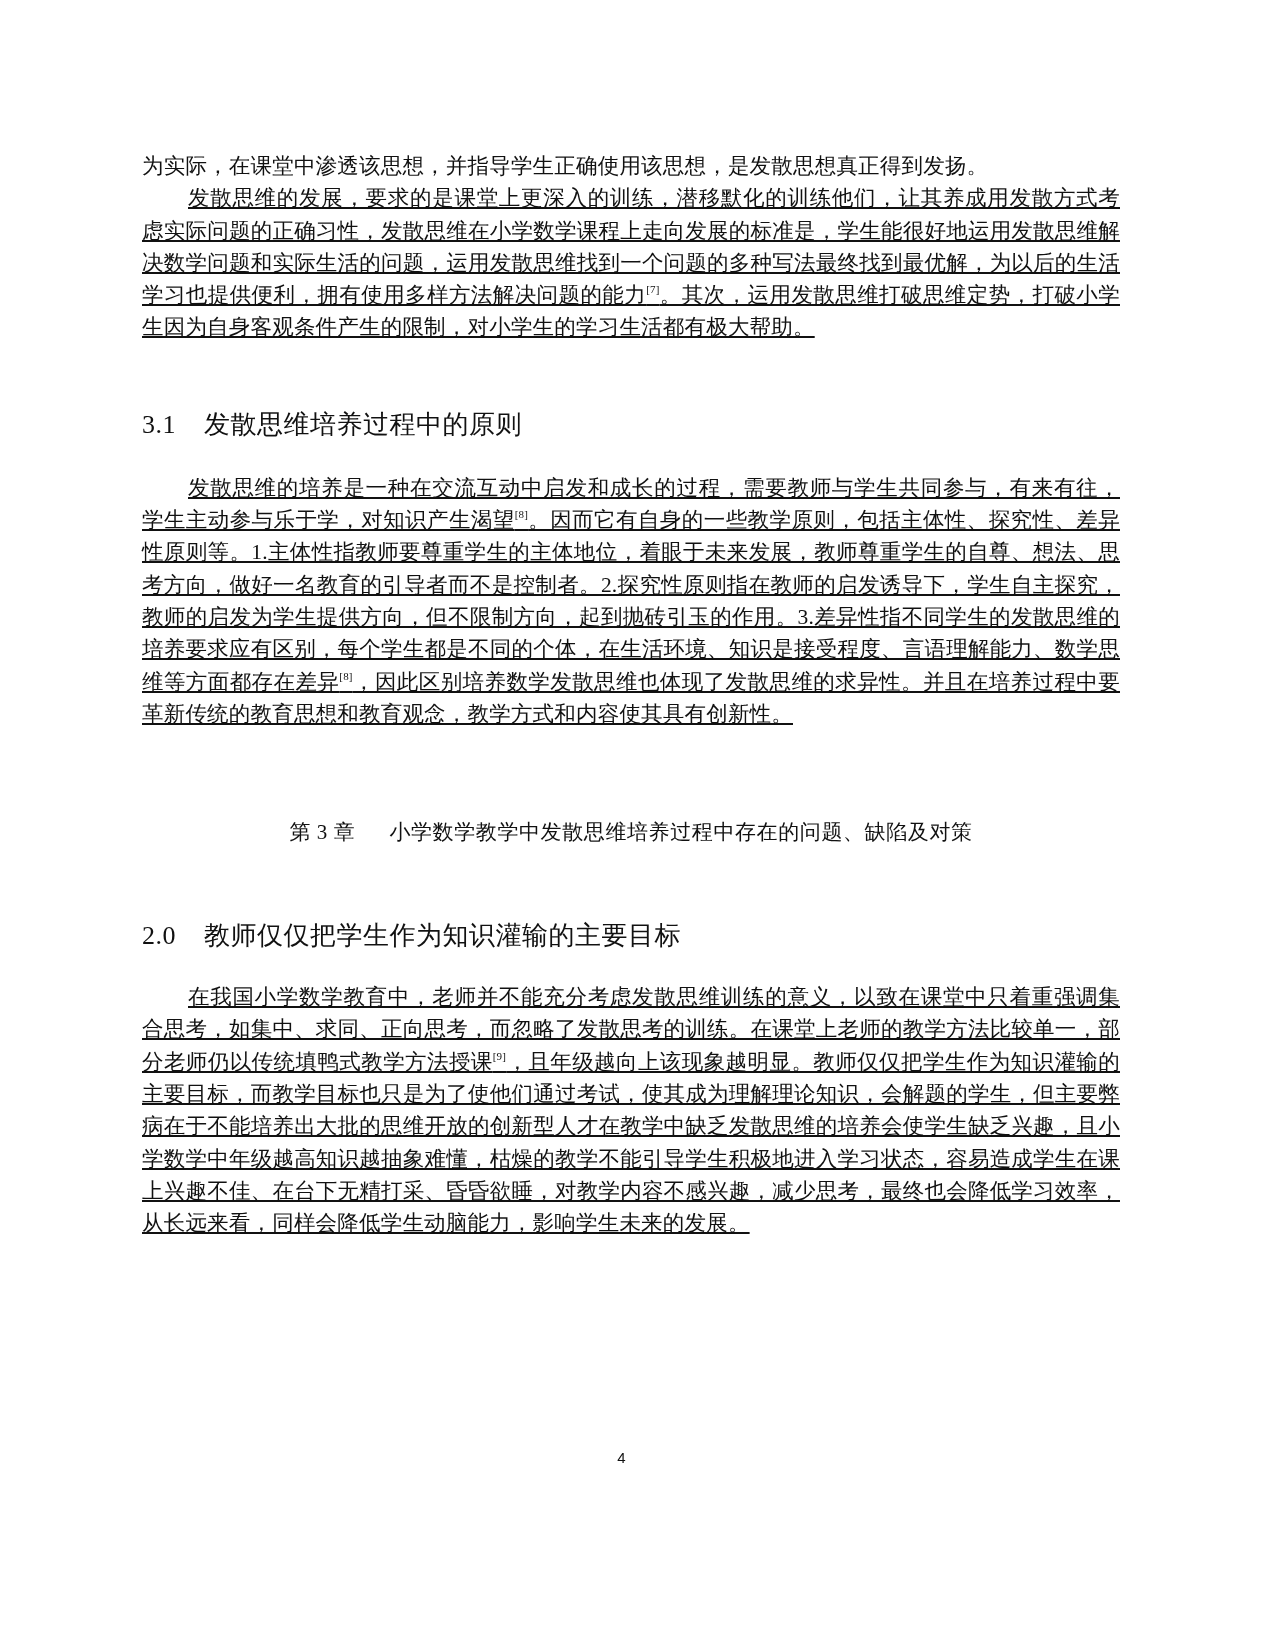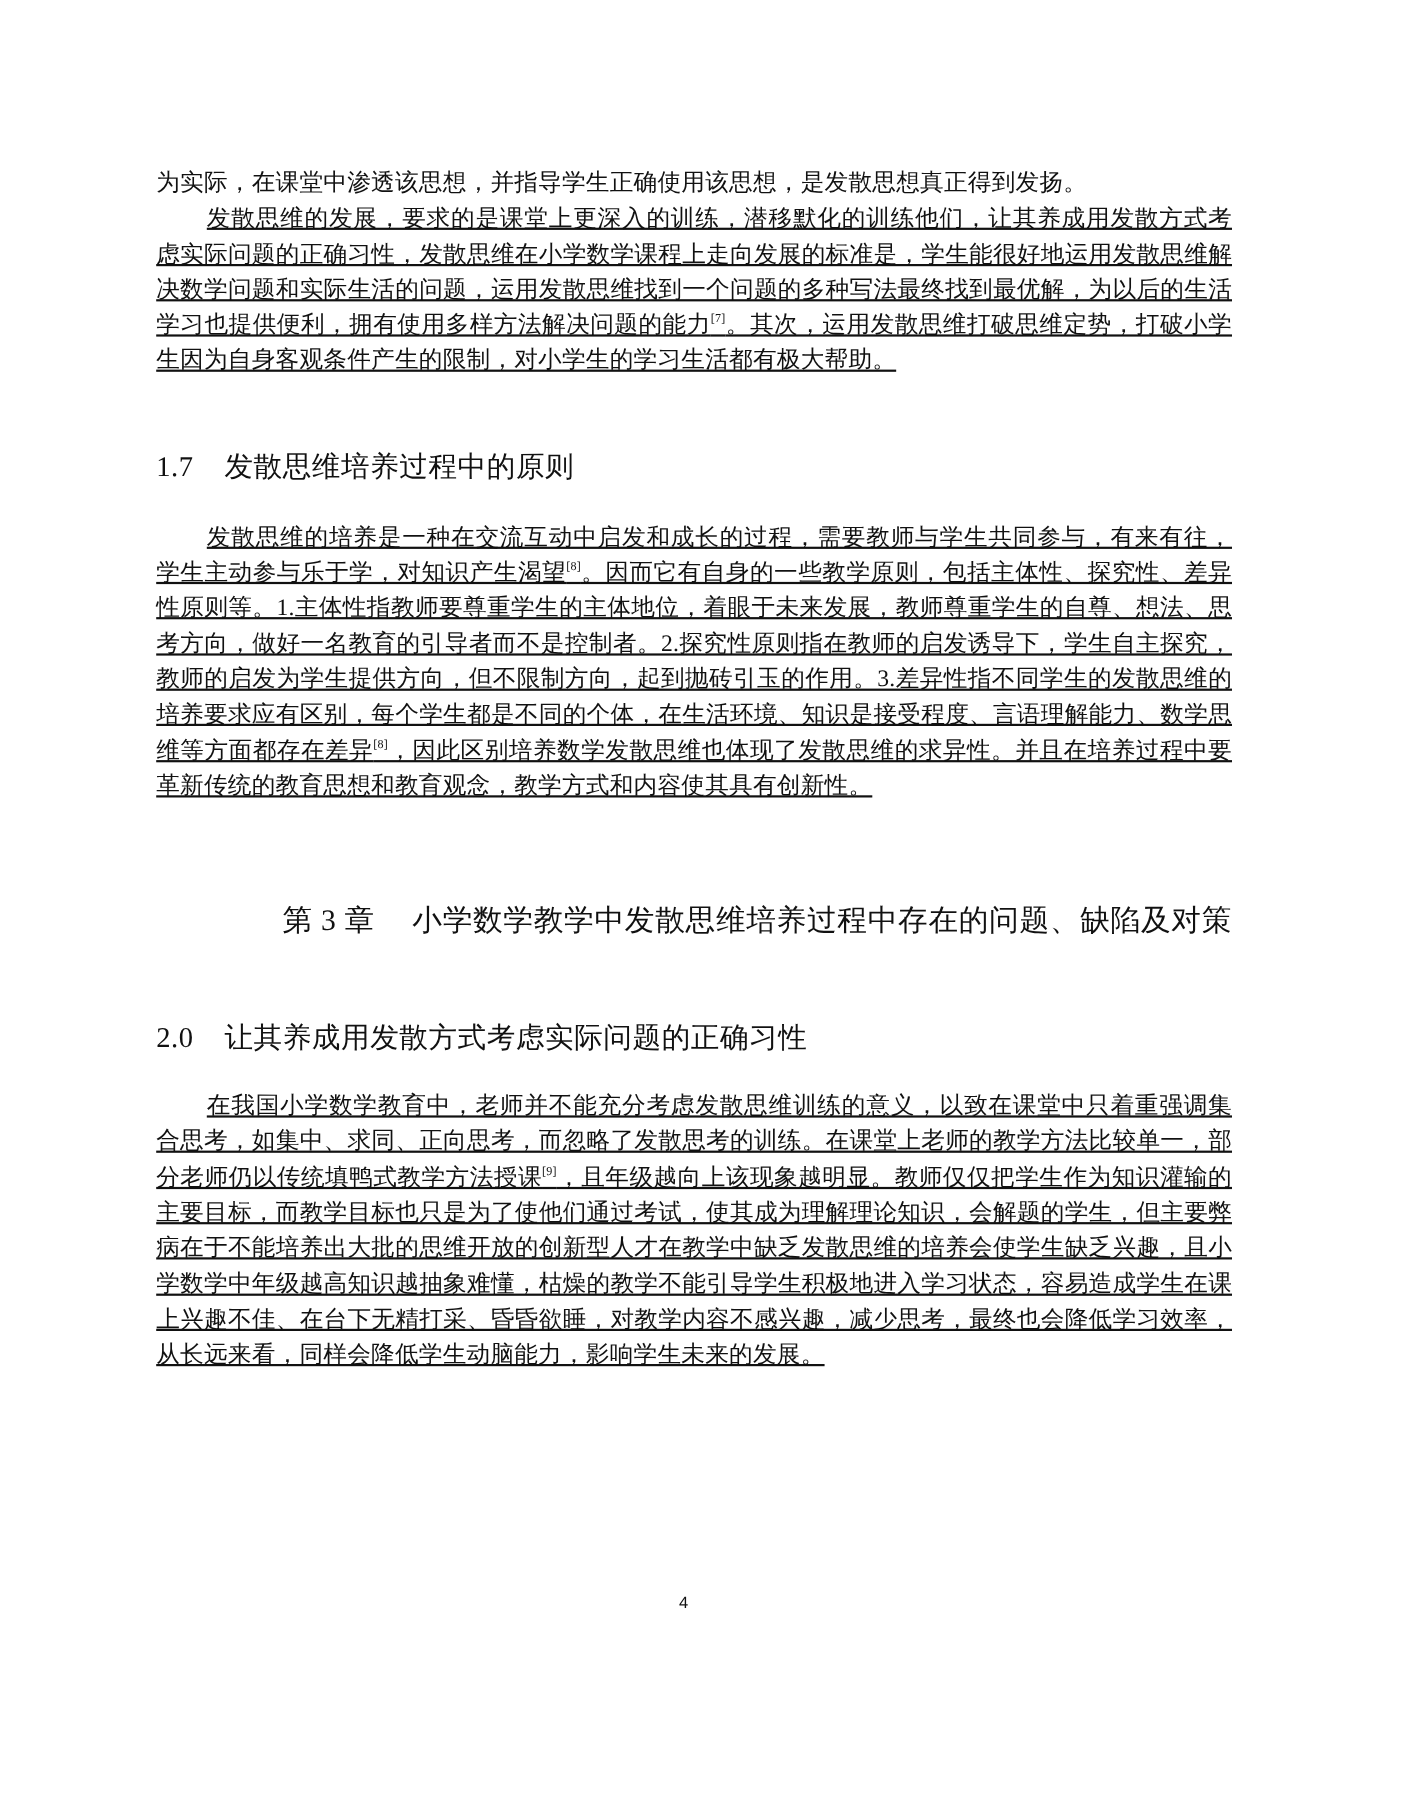--- a/index.html
+++ b/index.html
@@ -44,24 +44,24 @@
       font-size: 26px;
       font-weight: normal;
       margin: 0;
       letter-spacing: 0.5px;
     }
     .sec-num {
       display: inline-block;
       width: 62px;
     }
     .chap-title {
-      font-size: 27px;
+      font-size: 21px;
       font-weight: normal;
       margin: 0;
-      text-align: right;
+      text-align: center;
       letter-spacing: 0.6px;
     }
     .chap-num {
       margin-right: 34px;
     }
     .page-number {
       position: absolute;
       top: 1449px;
       left: 0;
       width: 1243px;
@@ -76,29 +76,29 @@
 <div class="page">
 
   <div class="para">
     <p>为实际，在课堂中渗透该思想，并指导学生正确使用该思想，是发散思想真正得到发扬。</p>
   </div>
 
   <div class="para">
     <p class="indent"><span>发散思维的发展，要求的是课堂上更深入的训练，潜移默化的训练他们，让其养成用发散方式考虑实际问题的正确习性，发散思维在小学数学课程上走向发展的标准是，学生能很好地运用发散思维解决数学问题和实际生活的问题，运用发散思维找到一个问题的多种写法最终找到最优解，为以后的生活学习也提供便利，拥有使用多样方法解决问题的能力</span><sup class="ref">[7]</sup><span>。其次，运用发散思维打破思维定势，打破小学生因为自身客观条件产生的限制，对小学生的学习生活都有极大帮助。</span></p>
   </div>
 
-  <h2 class="sec-title" style="margin-top: 63px;"><span class="sec-num">1.7</span><span>发散思维培养过程中的原则</span></h2>
+  <h2 class="sec-title" style="margin-top: 63px;"><span class="sec-num">3.1</span><span>发散思维培养过程中的原则</span></h2>
 
   <div class="para" style="margin-top: 30px;">
     <p class="indent"><span>发散思维的培养是一种在交流互动中启发和成长的过程，需要教师与学生共同参与，有来有往，学生主动参与乐于学，对知识产生渴望</span><sup class="ref">[8]</sup><span>。因而它有自身的一些教学原则，包括主体性、探究性、差异性原则等。1.主体性指教师要尊重学生的主体地位，着眼于未来发展，教师尊重学生的自尊、想法、思考方向，做好一名教育的引导者而不是控制者。2.探究性原则指在教师的启发诱导下，学生自主探究，教师的启发为学生提供方向，但不限制方向，起到抛砖引玉的作用。3.差异性指不同学生的发散思维的培养要求应有区别，每个学生都是不同的个体，在生活环境、知识是接受程度、言语理解能力、数学思维等方面都存在差异</span><sup class="ref">[8]</sup><span>，因此区别培养数学发散思维也体现了发散思维的求异性。并且在培养过程中要革新传统的教育思想和教育观念，教学方式和内容使其具有创新性。</span></p>
   </div>
 
   <h1 class="chap-title" style="margin-top: 88px;"><span class="chap-num">第 3 章</span><span>小学数学教学中发散思维培养过程中存在的问题、缺陷及对策</span></h1>
 
-  <h2 class="sec-title" style="margin-top: 72px;"><span class="sec-num">2.0</span><span>让其养成用发散方式考虑实际问题的正确习性</span></h2>
+  <h2 class="sec-title" style="margin-top: 72px;"><span class="sec-num">2.0</span><span>教师仅仅把学生作为知识灌输的主要目标</span></h2>
 
   <div class="para" style="margin-top: 28px;">
     <p class="indent"><span>在我国小学数学教育中，老师并不能充分考虑发散思维训练的意义，以致在课堂中只着重强调集合思考，如集中、求同、正向思考，而忽略了发散思考的训练。在课堂上老师的教学方法比较单一，部分老师仍以传统填鸭式教学方法授课</span><sup class="ref">[9]</sup><span>，且年级越向上该现象越明显。教师仅仅把学生作为知识灌输的主要目标，而教学目标也只是为了使他们通过考试，使其成为理解理论知识，会解题的学生，但主要弊病在于不能培养出大批的思维开放的创新型人才在教学中缺乏发散思维的培养会使学生缺乏兴趣，且小学数学中年级越高知识越抽象难懂，枯燥的教学不能引导学生积极地进入学习状态，容易造成学生在课上兴趣不佳、在台下无精打采、昏昏欲睡，对教学内容不感兴趣，减少思考，最终也会降低学习效率，从长远来看，同样会降低学生动脑能力，影响学生未来的发展。</span></p>
   </div>
 
 </div>
 
 <div class="page-number">4</div>
 
 </body></html>

